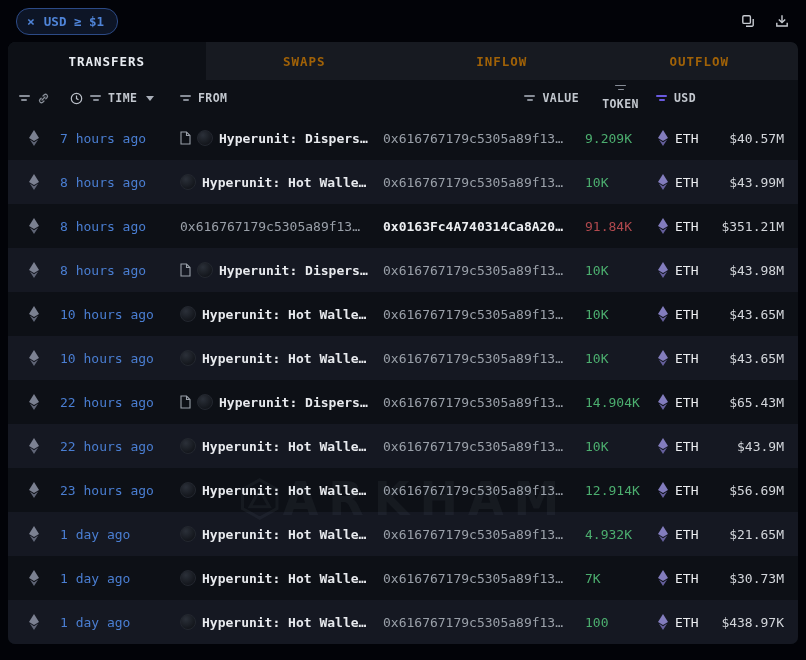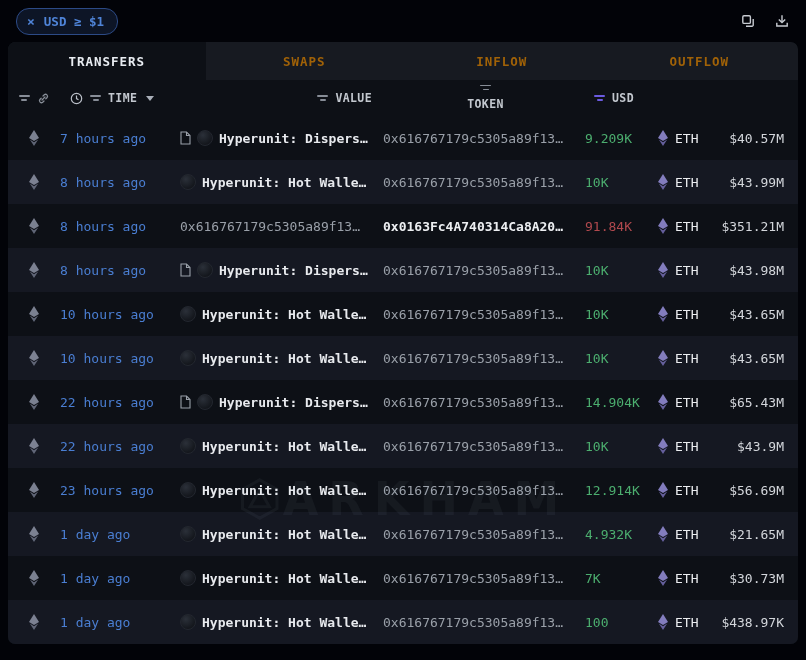--- a/index.html
+++ b/index.html
@@ -114,20 +114,27 @@
             <path d="M6.5 3.6v3l2 1.2"></path>
         </svg>
       </span>
       <span class="ficon">
           <i class="l1"></i>
           <i class="l2"></i>
         </span>
       <span>TIME</span>
       <span class="caret"></span>
     </div>
+    <div class="hcell h-from">
+      <span class="ficon">
+          <i class="l1"></i>
+          <i class="l2"></i>
+        </span>
+      <span>FROM</span>
+    </div>
     <div class="hcell h-value">
       <span class="ficon">
           <i class="l1"></i>
           <i class="l2"></i>
         </span>
       <span>VALUE</span>
     </div>
     <div class="hcell h-token">
       <span class="ficon">
           <i class="l1"></i>

